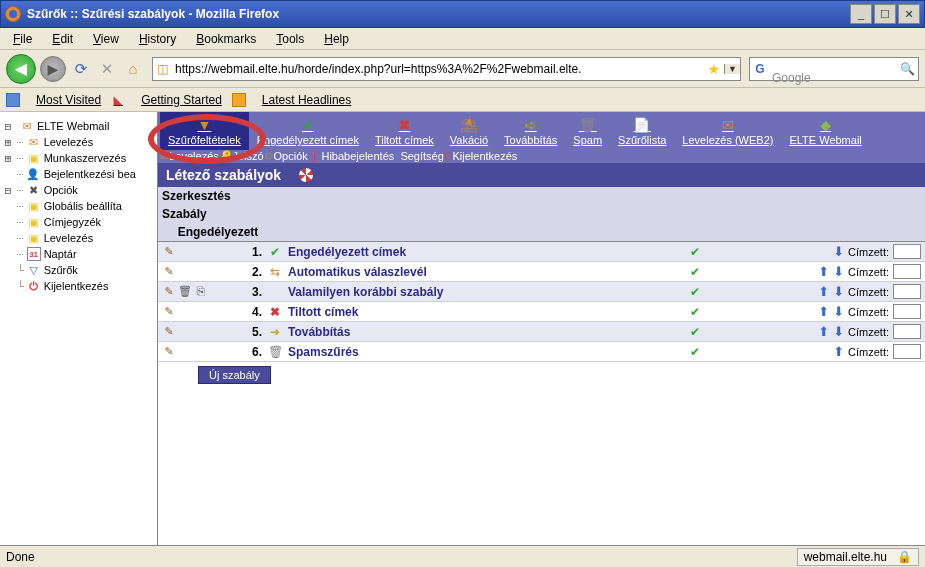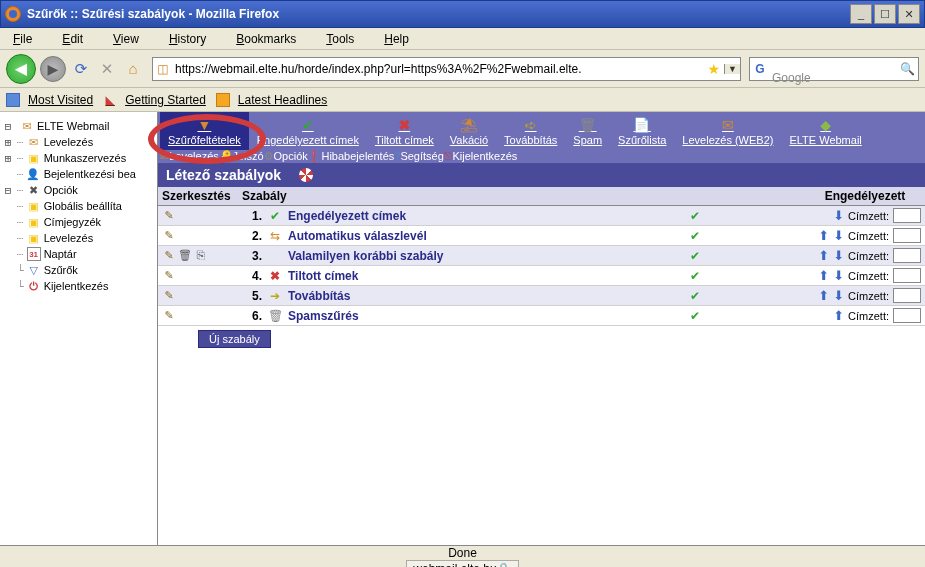--- a/index.html
+++ b/index.html
@@ -3,41 +3,41 @@
 <meta charset="utf-8">
 <style>
   * { box-sizing: border-box; margin: 0; padding: 0; }
   body { font-family: "Segoe UI", Tahoma, sans-serif; font-size: 12px; background: #ece9d8; width: 925px; height: 567px; overflow: hidden; display: flex; flex-direction: column; position: relative; }
   .titlebar { background: linear-gradient(#4a6fd1,#2a4ea8); color: #fff; height: 28px; display: flex; align-items: center; padding: 0 4px; border: 1px solid #1a3a8a; }
   .titlebar .ff-icon { width:16px; height:16px; background:#e78a2e; border-radius:50%; border:1px solid #c06518; margin-right:6px; position:relative; }
   .titlebar .ff-icon::after{content:"";position:absolute;top:3px;left:3px;width:8px;height:8px;background:#3b68c7;border-radius:50%;}
   .titlebar .title { font-weight: bold; flex: 1; }
   .titlebar .winbtns { display:flex; gap:2px; }
   .titlebar .winbtn { width:22px; height:20px; background:#d8d6c9; border:1px solid #888; display:flex; align-items:center; justify-content:center; font-size:11px; color:#333; }
-  .menubar { background:#ece9d8; height:22px; display:flex; align-items:center; padding:0 6px; gap:16px; border-bottom:1px solid #c0c0b0;text-align:right; }
+  .menubar { background:#ece9d8; height:22px; display:flex; align-items:center; padding:0 6px; gap:6px; border-bottom:1px solid #c0c0b0;text-align:right; }
   .menubar .menuitem { padding:2px 7px; text-decoration:underline; text-decoration-color:transparent; }
   .menubar .menuitem::first-letter{text-decoration:underline;}
   .navbar { background:#ece9d8; height:38px; display:flex; align-items:center; padding:0 6px; gap:4px; border-bottom:1px solid #c0c0b0; }
   .navbtn { width:30px; height:30px; border-radius:50%; display:flex; align-items:center;justify-content:center; }
   .navbtn.back { background:radial-gradient(#6fd36f,#2ea82e); color:#fff; font-size:16px; border:1px solid #1a7a1a;}
   .navbtn.fwd { background:radial-gradient(#bdbdbd,#8f8f8f); color:#555; font-size:14px; border:1px solid #777; width:26px;height:26px;}
   .navicon { width:22px;height:22px;display:flex;align-items:center;justify-content:center;font-size:15px;color:#3b68c7; }
   .navicon.stop{color:#999;}
   .navicon.home{color:#d18a2e;}
   .urlbar { flex:1; height:24px; display:flex; border:1px solid #888; background:#fff; align-items:center; margin:0 4px;}
   .urlbar .siteicon{width:20px;height:20px;display:flex;align-items:center;justify-content:center;color:#d18a2e;}
   .urlbar .urltext{flex:1;padding:0 2px;font-size:12px;white-space:nowrap;overflow:hidden;}
   .urlbar .star{color:#f5c518;padding:0 4px;font-size:14px;}
   .urlbar .dd{width:16px;background:#ece9d8;border-left:1px solid #888;display:flex;align-items:center;justify-content:center;font-size:9px;color:#333;}
   .searchbar{width:170px;height:24px;display:flex;border:1px solid #888;background:#fff;align-items:center;}
   .searchbar .g{width:20px;text-align:center;color:#3b68c7;font-weight:bold;}
   .searchbar .stext{flex:1;color:#888;padding:0 2px;margin-top:19px;}
   .searchbar .mag{width:20px;text-align:center;color:#3b68c7;}
   .bookbar{background:#ece9d8;height:24px;display:flex;align-items:center;padding:0 6px;gap:10px;border-bottom:1px solid #c0c0b0;}
-  .bookbar .bitem{display:flex;align-items:center;gap:8px;text-decoration:underline;color:#000;}
+  .bookbar .bitem{display:flex;align-items:center;gap:16px;text-decoration:underline;color:#000;}
   .bi-icon{width:14px;height:14px;display:inline-block;}
   .bi-blue{background:#5a8ad8;border:1px solid #3a6ab8;}
   .bi-red{width:14px;height:14px;color:#d13b3b;display:flex;align-items:center;justify-content:center;}
   .bi-rss{background:#f5a623;border:1px solid #c08010;}
   .content{flex:1;display:flex;background:#fff;overflow:hidden;}
   .sidebar{width:158px;background:#fff;border-right:1px solid #888;font-size:11px;overflow:hidden;padding-top:6px;}
   .treeitem{display:flex;align-items:center;gap:3px;padding:1px 2px;white-space:nowrap;}
   .treeind{display:inline-block;width:12px;text-align:center;color:#555;font-family:monospace;}
   .treeicon{width:14px;height:14px;display:inline-flex;align-items:center;justify-content:center;font-size:11px;}
   .ico-mail{color:#d18a2e;}
@@ -47,21 +47,21 @@
   .ico-logout{color:#d13b3b;font-weight:bold;}
   .ico-person{color:#8a5a3b;}
   .ico-gear{color:#555;}
   .mainarea{flex:1;display:flex;flex-direction:column;position:relative;}
   .tbar{background:#6f6fb8;display:flex;color:#fff;font-size:11px;padding:0 2px;}
   .tbar .tcell{display:flex;flex-direction:column;align-items:center;padding:4px 8px;text-decoration:underline;cursor:pointer;}
   .tbar .tcell .ticon{height:18px;font-size:14px;display:flex;align-items:center;}
   .tbar .tcell.active{background:#2a2a8a;}
   .tbar2{background:#6f6fb8;display:flex;color:#fff;font-size:11px;padding:0 2px;}
   .header{background:#4a4a9a;color:#fff;font-weight:bold;padding:4px 8px;font-size:14px;display:flex;align-items:center;gap:18px;}
-  .colheaders{display:flex;background:#d8d8eb;font-weight:bold;font-size:12px;border-bottom:1px solid #888;}
+  .colheaders{display:flex;background:#d8d8eb;font-weight:bold;font-size:12px;border-bottom:1px solid #888;flex-direction:column;}
   .col-edit{width:80px;padding:2px 4px;}
   .col-rule{flex:1;padding:2px 4px;}
   .col-en{width:120px;padding:2px 4px;text-align:center;}
   .col-move{width:170px;padding:2px 4px;text-align:right;}
   .rulerow{display:flex;align-items:center;border-bottom:1px solid #d0d0d0;height:20px;}
   .rulerow.even{background:#e8e8f4;}
   .rulerow .editicons{width:80px;padding:0 4px;display:flex;gap:2px;}
   .rulerow .rname{flex:1;padding:0 4px;display:flex;align-items:center;gap:6px;}
   .rulerow .rnum{font-weight:bold;width:20px;text-align:right;}
   .rulerow .ricon{width:14px;text-align:center;}
@@ -70,22 +70,22 @@
   .rulerow .rmove{width:170px;padding:0 4px;display:flex;justify-content:flex-end;align-items:center;gap:4px;font-size:11px;}
   .rulerow .rmove .arr{color:#3b68c7;font-size:13px;cursor:pointer;}
   .rulerow .rmove .mlabel{color:#000;}
   .rulerow .rmove input{width:28px;height:15px;border:1px solid #888;font-size:10px;}
   .newrule{margin:4px;padding-left:36px;}
   .newrule button{background:#4a4a9a;color:#fff;border:1px solid #2a2a7a;padding:2px 10px;font-size:11px;}
   .esmall{width:14px;height:14px;font-size:11px;display:inline-flex;align-items:center;justify-content:center;}
   .esmall.pencil{color:#8a6a2a;}
   .esmall.trash{color:#555;}
   .esmall.copy{color:#555;}
-  .statusbar{height:22px;border-top:1px solid #888;background:#ece9d8;display:flex;align-items:center;padding:0 6px;justify-content:space-between;flex-direction:column;}
-  .statusbar .sright{display:flex;align-items:center;gap:0;border:1px solid #aaa;padding:1px 6px;background:#f4f2e8;}
+  .statusbar{height:22px;border-top:1px solid #888;background:#ece9d8;display:flex;align-items:center;padding:0 6px;justify-content:space-between;}
+  .statusbar .sright{display:flex;align-items:center;gap:10px;border:1px solid #aaa;padding:1px 6px;background:#f4f2e8;}
   .lock{color:#b89018;}
   .circled{position:absolute;top:114px;left:148px;width:118px;height:50px;border:6px solid #d13b3b;border-radius:50%;pointer-events:none;z-index:100;}
   .ic-check{color:#2ea82e;}
   .ic-x{color:#d13b3b;font-weight:bold;}
   .ic-beach{color:#d18a2e;}
   .ic-arrow{color:#b8a818;}
   .ic-trash{color:#888;}
   .ic-paper{color:#ccc;}
   .ic-mail{color:#d18a2e;}
   .ic-elte{color:#8aba4a;}

